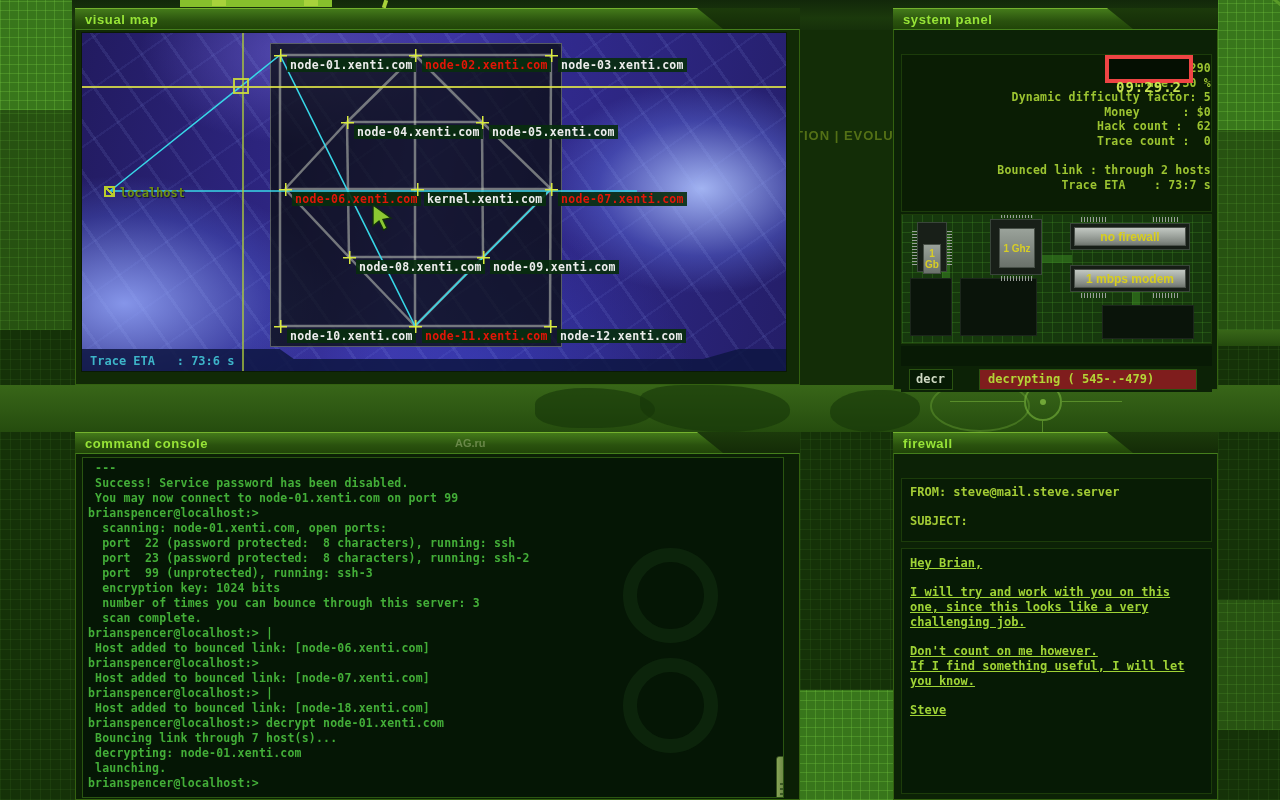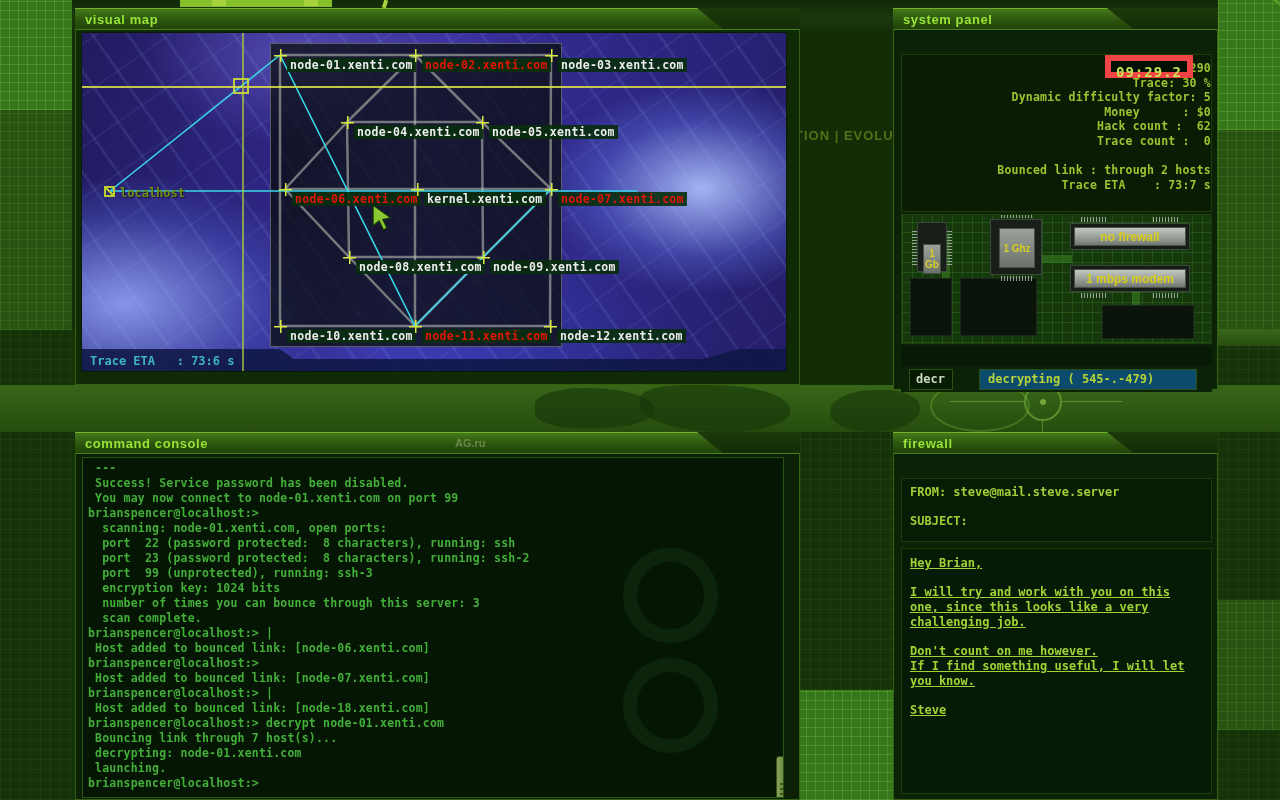--- a/index.html
+++ b/index.html
@@ -74,43 +74,43 @@
 
   .trace-bar { position:absolute; left:0; top:316px; width:706px; height:24px; background:rgba(14,22,66,.86); z-index:25;
     clip-path:polygon(0 0,28% 0,30% 42%,88% 42%,93% 0,100% 0,100% 100%,0 100%); }
   .trace-bar-text { position:absolute; left:8px; top:5px; color:#3db4c8; font:bold 12px "DejaVu Sans Mono",monospace; white-space:pre; }
 
   .cursor-icon { position:absolute; left:290px; top:172px; z-index:40; }
 
   
   .stats-box { position:absolute; left:7px; top:24px; width:311px; height:158px; background:#0a1d04; border:1px solid #1c3c0a; padding:6px 0 0 8px;text-align:right; }
   .stat-line { white-space:pre; height:14.6px; color:#9cc431; font:bold 11.5px "DejaVu Sans Mono",monospace; letter-spacing:.2px; }
-  .clock-box { position:absolute; left:211px; top:25px; width:88px; height:23px; background:#050f02; border:6px solid #ef4444;
-    color:#c8e453; font:bold 14px "DejaVu Sans Mono",monospace; text-align:center; padding-top:3px; letter-spacing:1px; }
+  .clock-box { position:absolute; left:211px; top:25px; width:88px; height:23px; background:#050f02; border:4px solid #ef4444;
+    color:#c8e453; font:bold 14px "DejaVu Sans Mono",monospace; text-align:center; padding-top:20px; letter-spacing:1px; }
   .hw-box { position:absolute; left:7px; top:184px; width:311px; height:130px; overflow:hidden;
     background-color:#16380d;
     background-image:repeating-linear-gradient(0deg,rgba(70,150,40,.28) 0 1px,transparent 1px 10px),
                      repeating-linear-gradient(90deg,rgba(70,150,40,.28) 0 1px,transparent 1px 10px);
     border:1px solid #1c3c0a; }
   .trace-rect { position:absolute; background:rgba(60,140,35,.5); }
   .socket { position:absolute; background:#0a140a; border:1px solid #1c261c; }
   .chip-outer { position:absolute; background:#181f18; border:1px solid #39453a; }
   .chip-plate { position:absolute; background:linear-gradient(180deg,#9aa29a,#6b726b); border:1px solid #474f47;
     color:#d8ce25; font:bold 10px "Liberation Sans",sans-serif; text-align:center; display:flex; flex-direction:column; justify-content:center; }
   .pins-v { position:absolute; width:5px; background:repeating-linear-gradient(0deg,#9aa09a 0 1px,transparent 1px 3px); }
   .pins-h { position:absolute; height:5px; background:repeating-linear-gradient(90deg,#9aa09a 0 1px,transparent 1px 3px); }
   .plaque-outer { position:absolute; background:#161d16; border:1px solid #39453a; }
   .plaque { position:absolute; left:3px; top:3px; right:3px; bottom:3px;
     background:linear-gradient(180deg,#c2c8c2,#848a84 80%,#6e746e); border:1px solid #4a504a;
     color:#d8ce1e; font:bold 12px "Liberation Sans",sans-serif; text-align:center; padding-top:2px; }
   .dark-strip { position:absolute; left:7px; top:316px; width:311px; height:20px; background:#081a05; }
   .status-row { position:absolute; left:7px; top:338px; width:311px; height:24px; background:#0c2206; }
   .mode-box { position:absolute; left:8px; top:1px; width:44px; height:21px; background:#061a04; border:1px solid #2a5211;
     color:#cdd8c2; font:bold 12px "DejaVu Sans Mono",monospace; padding:2px 0 0 6px; }
-  .status-box { position:absolute; left:78px; top:1px; width:218px; height:21px; background:#0c4a6e; border:1px solid #2a5211;
+  .status-box { position:absolute; left:78px; top:1px; width:218px; height:21px; background:#7f1d1d; border:1px solid #2a5211;
     color:#b4d437; font:bold 12px "DejaVu Sans Mono",monospace; padding:2px 0 0 8px; white-space:pre; }
 
   
   .console-interior { position:absolute; left:6px; top:3px; width:702px; height:341px; background:#051605; border:1px solid #2a5511; overflow:hidden; }
   .console-text { position:absolute; left:5px; top:3px; }
   .cline { white-space:pre; height:15px; color:#43ae38; font:bold 11.5px "DejaVu Sans Mono",monospace; letter-spacing:.2px; }
   .con-ring { position:absolute; border-radius:50%; border:14px solid rgba(30,70,25,.3); width:95px; height:95px; }
   .scroll-thumb { position:absolute; left:693px; top:298px; width:12px; height:62px; border-radius:3px;
     background:linear-gradient(90deg,#87a455,#5d7a3c); border:1px solid #36511f; }
   .scroll-thumb::after { content:""; position:absolute; left:3px; top:24px; width:5px; height:14px;

